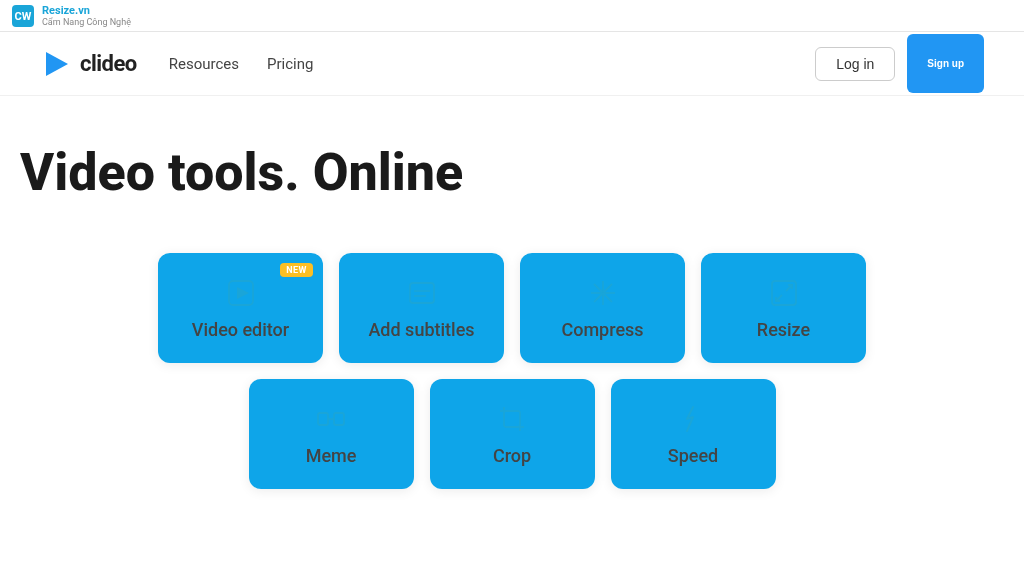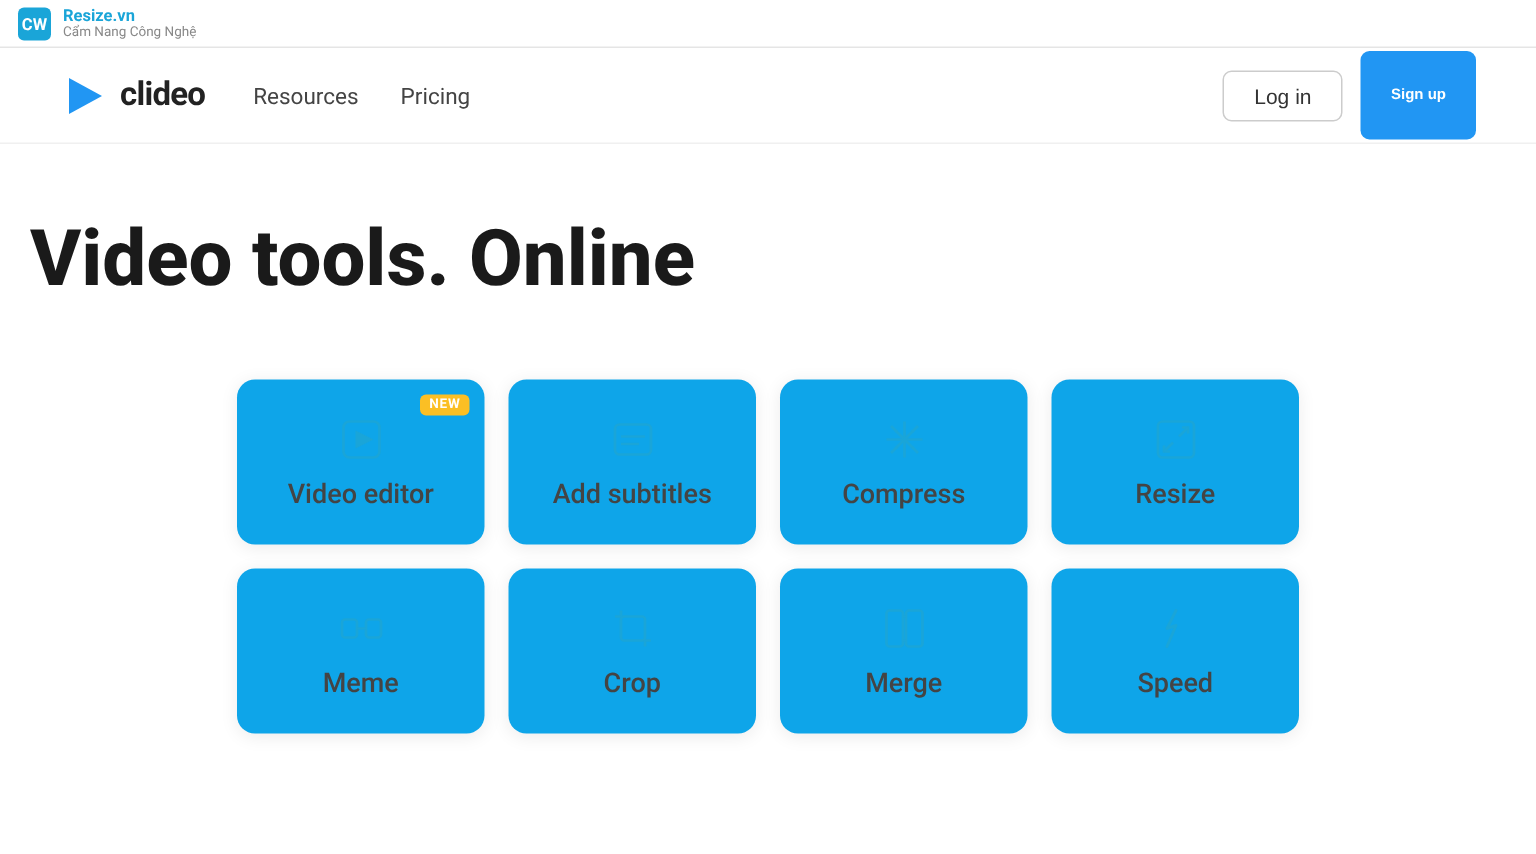--- a/index.html
+++ b/index.html
@@ -278,29 +278,20 @@
       <svg class="tool-svg" viewBox="0 0 32 32">
         <rect x="8" y="8" width="16" height="16" rx="2" stroke="#1aa5d8" stroke-width="1.8" fill="none"></rect>
         <line x1="8" y1="4" x2="8" y2="8" stroke="#1aa5d8" stroke-width="1.8"></line>
         <line x1="4" y1="8" x2="8" y2="8" stroke="#1aa5d8" stroke-width="1.8"></line>
         <line x1="24" y1="24" x2="24" y2="28" stroke="#1aa5d8" stroke-width="1.8"></line>
         <line x1="24" y1="24" x2="28" y2="24" stroke="#1aa5d8" stroke-width="1.8"></line>
       </svg>
       <span class="tool-label">Crop</span>
     </div>
 
-    <div class="tool-card">
-      <svg class="tool-svg" viewBox="0 0 32 32">
-        <rect x="4" y="4" width="11" height="24" rx="2" stroke="#1aa5d8" stroke-width="1.8" fill="none"></rect>
-        <rect x="17" y="4" width="11" height="24" rx="2" stroke="#1aa5d8" stroke-width="1.8" fill="none"></rect>
-        <line x1="15" y1="8" x2="17" y2="8" stroke="#1aa5d8" stroke-width="1.8"></line>
-        <line x1="15" y1="24" x2="17" y2="24" stroke="#1aa5d8" stroke-width="1.8"></line>
-      </svg>
-      <span class="tool-label">Merge</span>
-    </div>
 
     <div class="tool-card">
       <svg class="tool-svg" viewBox="0 0 32 32">
         <polyline points="16,4 10,16 16,14 10,28" stroke="#1aa5d8" stroke-width="2" fill="none" stroke-linejoin="round" stroke-linecap="round"></polyline>
       </svg>
       <span class="tool-label">Speed</span>
     </div>
   </div>
 </section>
 

